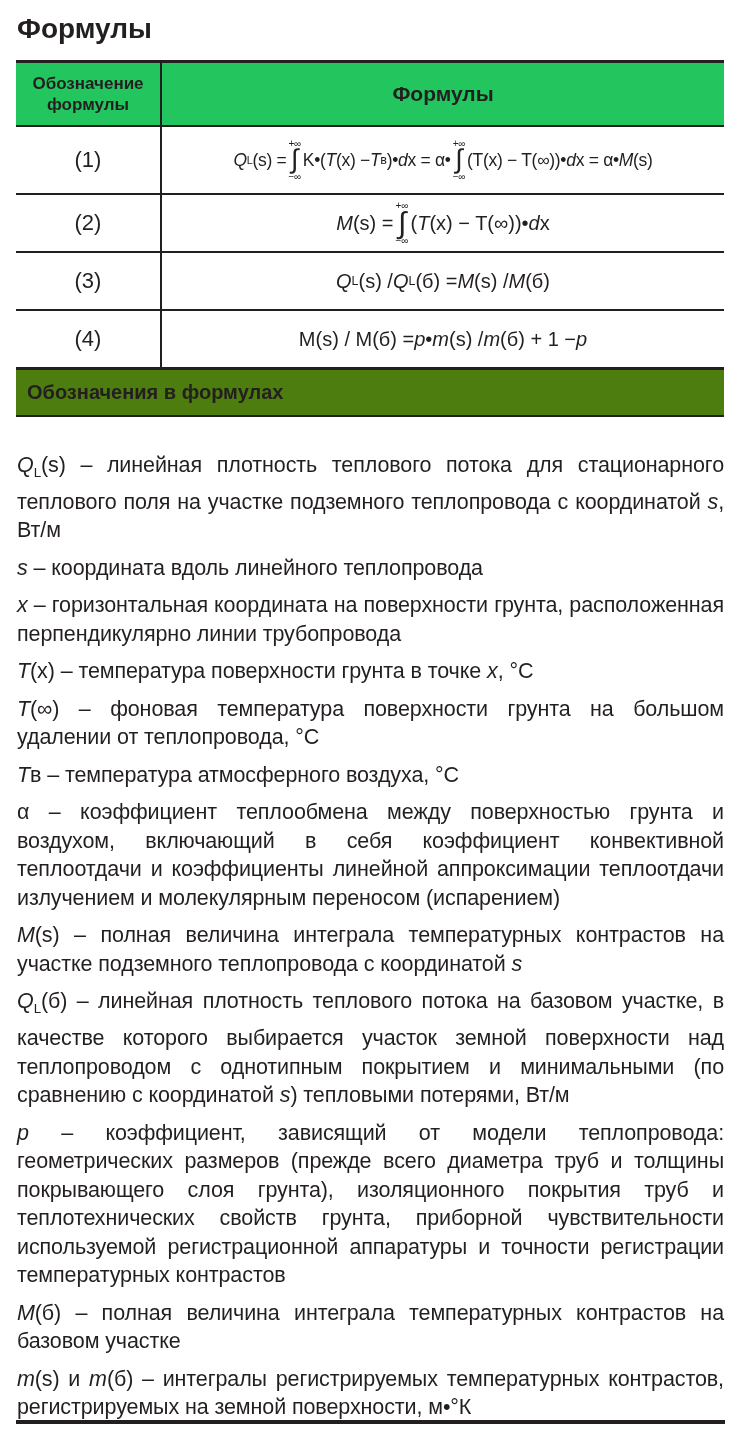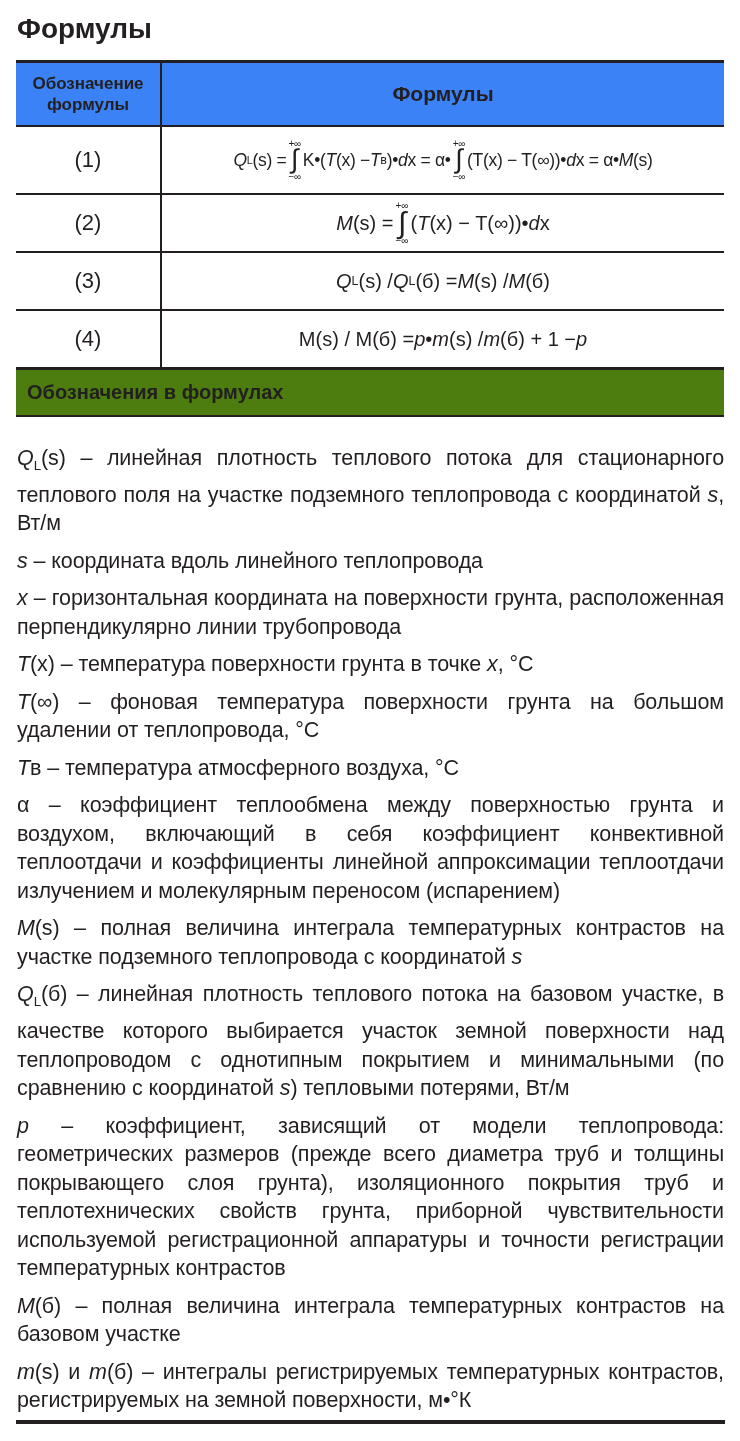--- a/index.html
+++ b/index.html
@@ -15,21 +15,21 @@
     font-size:28px; font-weight:bold; letter-spacing:0;
   }
 
   
   .tbl { border-top:3px solid #231f20; border-bottom:3px solid #231f20; }
   .tr  { display:flex; align-items:stretch; border-bottom:2px solid #231f20; }
   #rows .tr:last-child { border-bottom:none; }
   .cell { display:flex; align-items:center; justify-content:center; text-align:center; box-sizing:border-box; }
   .c1 { flex:0 0 146px; border-right:2px solid #231f20; padding:4px 6px; }
   .c2 { flex:1 1 auto; padding:4px 8px; }
-  .thead { min-height:62px; background:#3b82f6;justify-content:center; }
+  .thead { min-height:62px; background:#22c55e;justify-content:center; }
   .thead .c1 { font-weight:bold; font-size:17px; line-height:1.25; }
   .thead .c2 { font-weight:bold; font-size:21px; }
   #rows .tr { min-height:56px; }
   #rows .tr:first-child { min-height:66px; }
   .flabel { font-size:22px; }
   .formula { font-size:20px; white-space:nowrap; }
   #rows .tr:first-child .formula { font-size:17.5px; letter-spacing:-0.3px; }
   .formula i { font-style:italic; }
   sub { font-size:62%; }
   .sv { font-size:72%; }
@@ -42,21 +42,21 @@
   #rows .tr:first-child .int .isym { font-size:27px; }
 
   
   .band {
     background:#4d7c0f; border-bottom:2px solid #231f20;
     height:45px; display:flex; align-items:center;
     padding-left:11px; font-weight:bold; font-size:20px;
   }
 
   
-  .defs { margin-top:27px; }
+  .defs { margin-top:34px; }
   p.def {
     margin:0 0 9px 1px;
     font-size:21.5px; line-height:28.5px;
     text-align:justify; letter-spacing:-0.1px;
   }
   p.def i { font-style:italic; }
 
   .bottom-rule {
     position:absolute; left:16px; right:15px; top:1420px;
     height:4px; background:#231f20;

